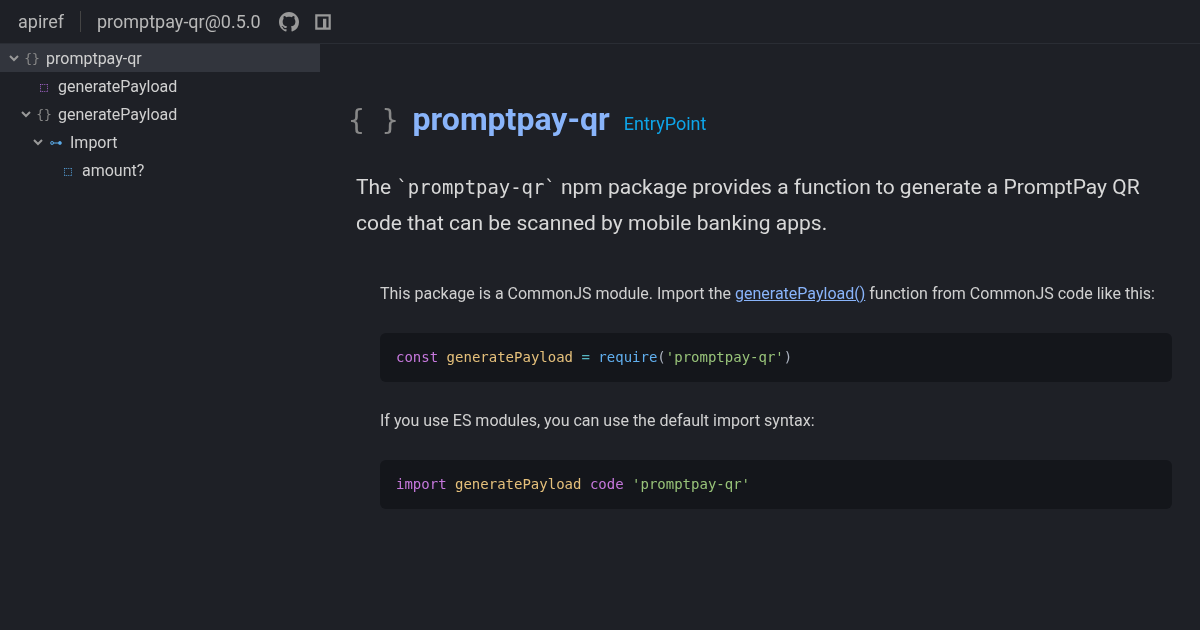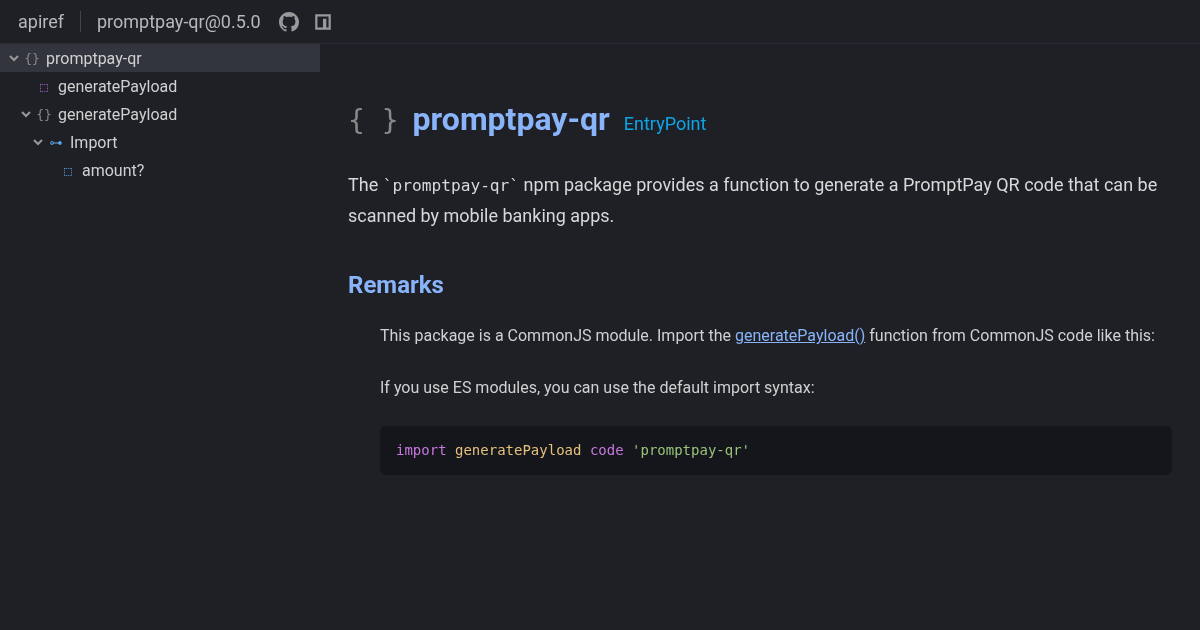--- a/index.html
+++ b/index.html
@@ -96,23 +96,24 @@
 .title {
   font-size: 32px;
   font-weight: 700;
   color: #89b4fa;
 }
 .subtitle {
   font-size: 18px;
   color: #0ea5e9;
 }
 .desc {
-  font-size: 18px;
+  font-size: 21px;
   line-height: 1.7;
   margin-bottom: 40px;
+  margin-left: 8px;
 }
 .inline-code {
   font-family: ui-monospace, Menlo, Consolas, monospace;
   font-size: 0.9em;
 }
 .section-h {
   font-size: 24px;
   font-weight: 700;
   color: #89b4fa;
   margin-bottom: 24px;
@@ -210,27 +211,27 @@
     <div class="title-row">
       <span class="title-icon">{ }</span>
       <span class="title">promptpay-qr</span>
       <span class="subtitle">EntryPoint</span>
     </div>
 
     <p class="desc">
       <span>The </span><code class="inline-code">`promptpay-qr`</code><span> npm package provides a function to generate a PromptPay QR code that can be scanned by mobile banking apps.</span>
     </p>
 
-    <h2 class="section-h">Remarks</h2>
 
     <div class="remarks-body">
 
       <p class="para">
         <span>This package is a CommonJS module. Import the </span><span class="link">generatePayload()</span><span> function from CommonJS code like this:</span>
       </p>
 
+      <pre class="codeblock"><span class="kw">const</span> <span class="id">generatePayload</span> <span class="eq">=</span> <span class="fncall">require</span><span class="pn">(</span><span class="str">'promptpay-qr'</span><span class="pn">)</span></pre>
 
       <p class="para">If you use ES modules, you can use the default import syntax:</p>
 
       <pre class="codeblock"><span class="kw">import</span> <span class="id">generatePayload</span> <span class="kw">code</span> <span class="str">'promptpay-qr'</span></pre>
     </div>
   </div>
 </div>
 
 </body></html>

